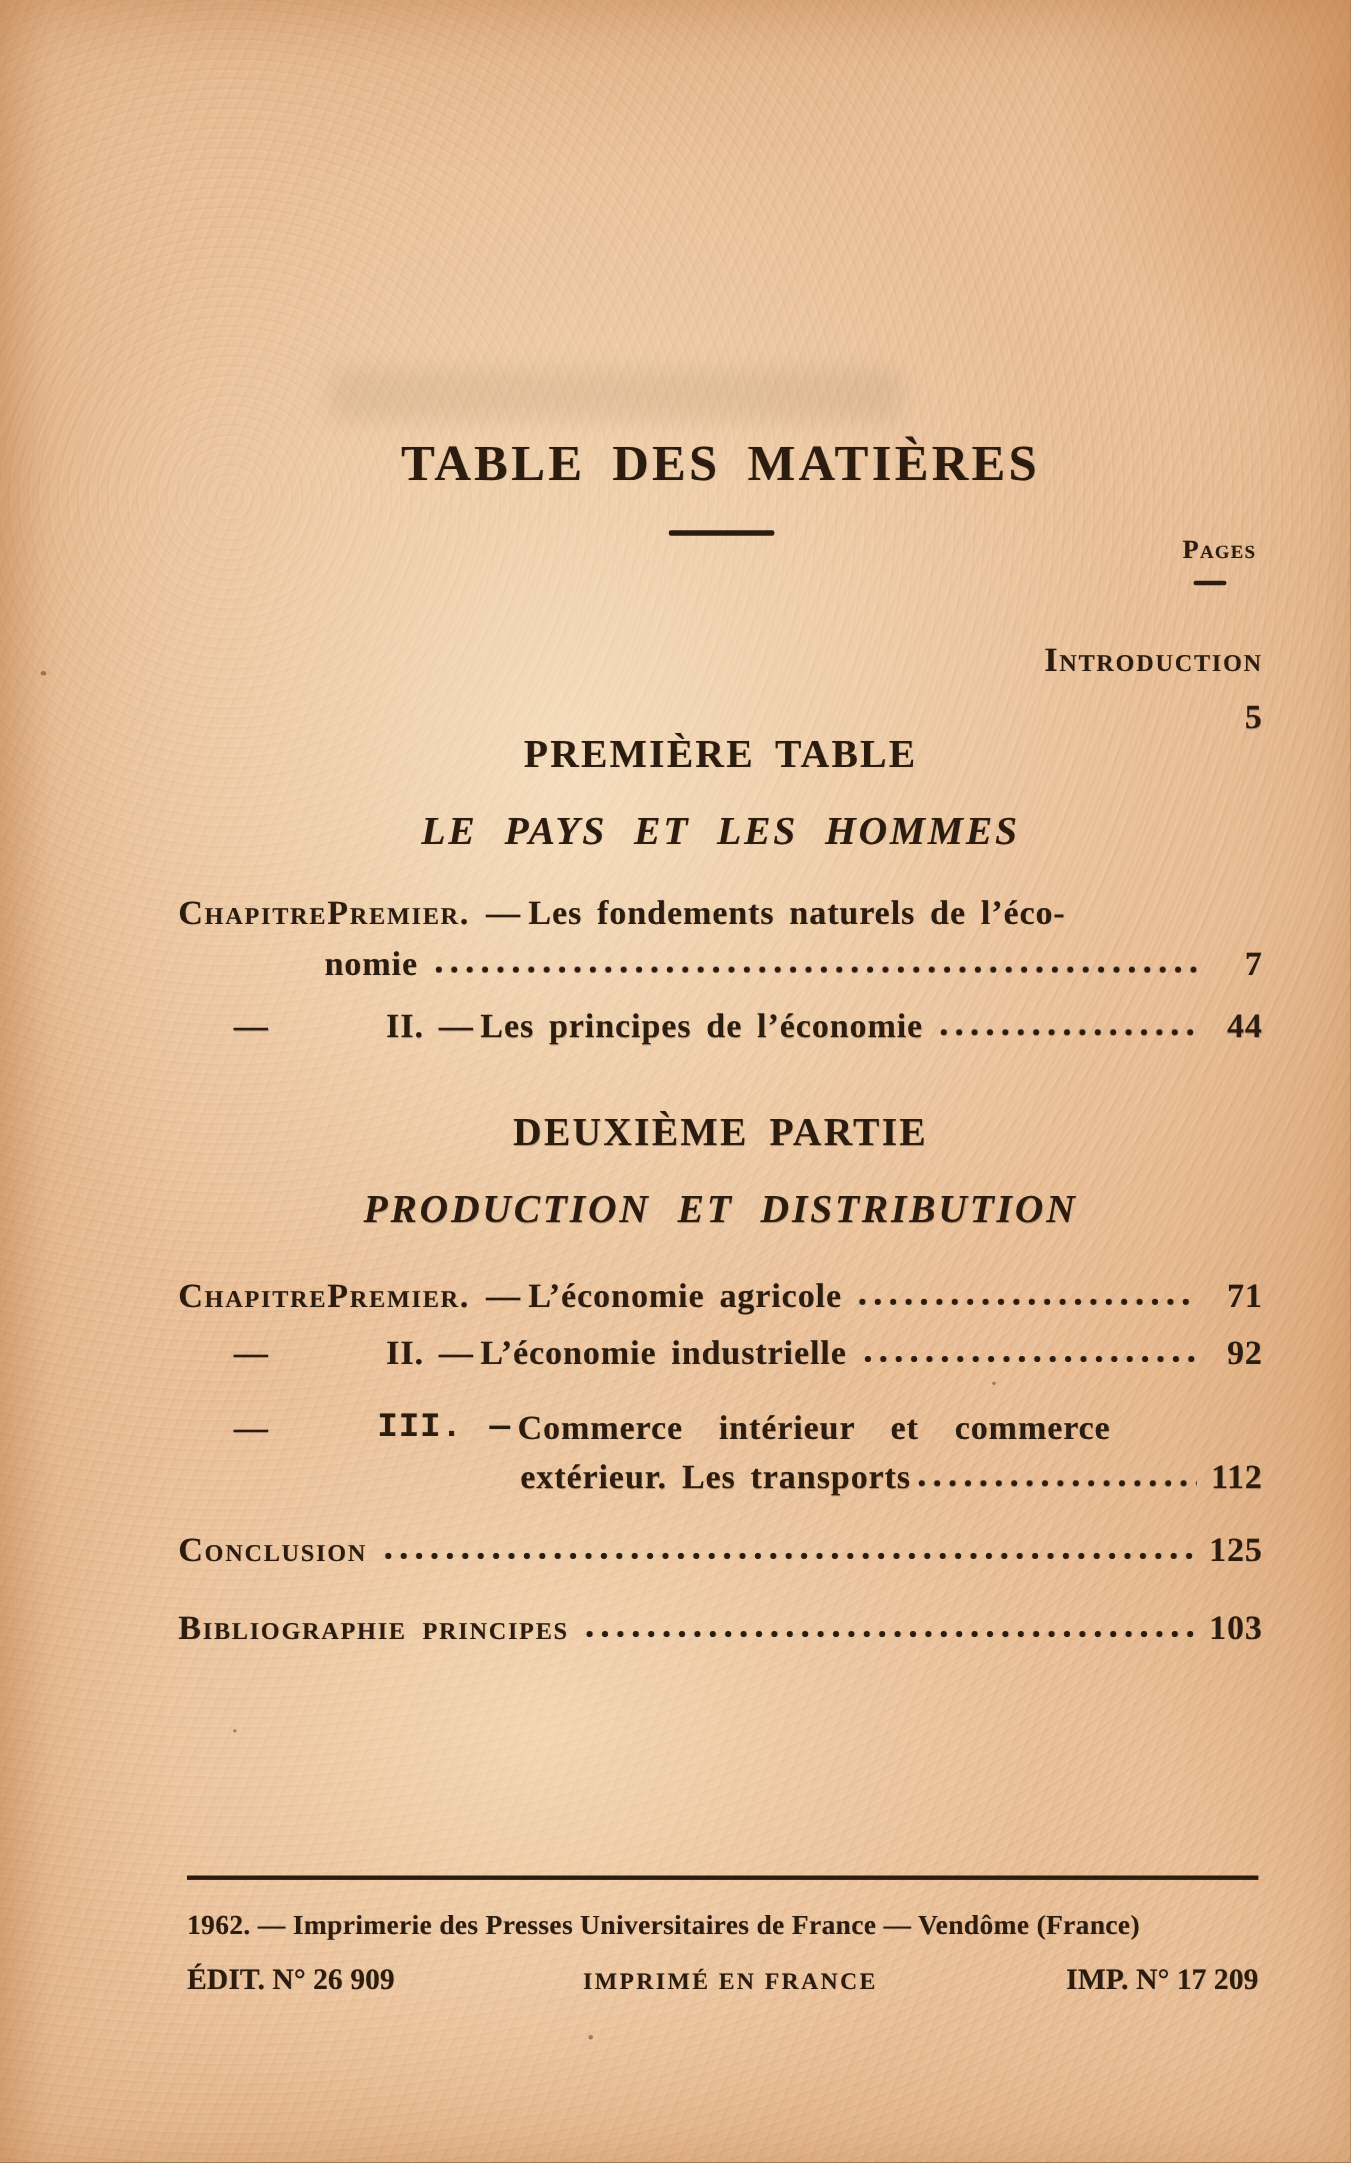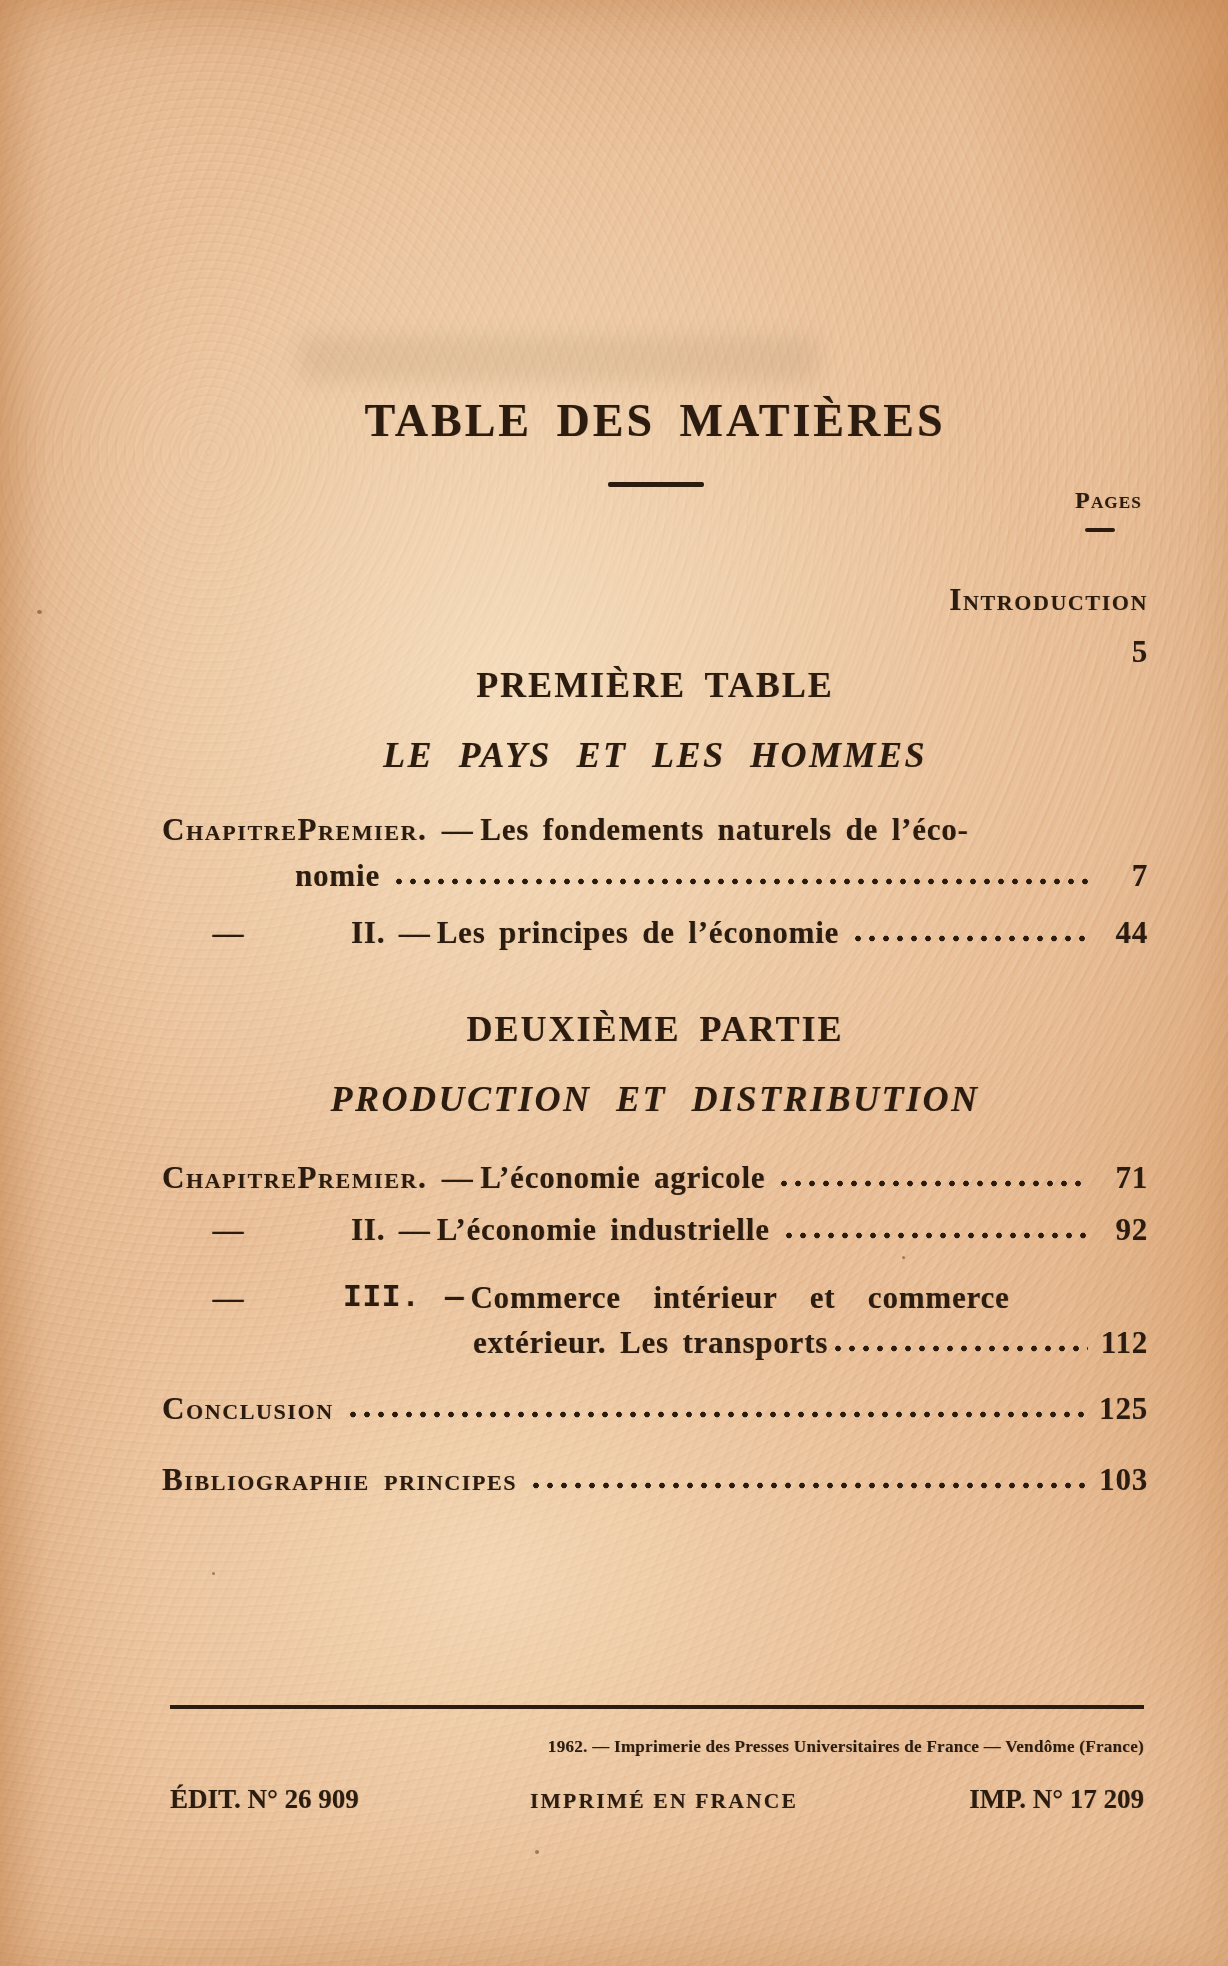--- a/index.html
+++ b/index.html
@@ -46,23 +46,23 @@
   .doc-title{top:394px;font-size:46px;font-weight:bold;letter-spacing:3px;word-spacing:10px;}
   .title-rule{top:482px;left:608px;width:96px;height:5px;background:#2b1c0f;border-radius:2px;}
   .pages-label{top:487px;right:86px;font-size:24px;font-weight:bold;font-variant:small-caps;letter-spacing:1.2px;}
   .pages-dash{top:528px;right:113px;width:30px;height:4px;background:#2b1c0f;border-radius:2px;}
   .part-heading{font-size:36px;font-weight:bold;letter-spacing:2px;word-spacing:8px;}
   .part-subtitle{font-size:36px;font-weight:bold;font-style:italic;letter-spacing:2.5px;word-spacing:13px;}
   .spread{word-spacing:24px;}
   .footer-rule{top:1705px;left:170px;right:84px;height:4px;background:#2b1c0f;}
   .footer-line1{
     top:1737px;left:170px;right:84px;
-    font-size:17px;font-weight:bold;letter-spacing:0.3px;
+    font-size:25px;font-weight:bold;letter-spacing:0.3px;
     text-align:justify;text-align-last:justify;white-space:nowrap;
-    display:flex;justify-content:flex-end;
+    display:flex;justify-content:flex-start;
   }
   .footer-line2{
     top:1784px;left:170px;right:84px;
     display:flex;justify-content:space-between;align-items:baseline;
     font-size:27px;font-weight:bold;
   }
   .printed{font-size:21.5px;letter-spacing:2.2px;font-weight:bold;}
   .ghost{
     top:336px;left:300px;width:520px;height:46px;
     background:rgba(120,85,50,0.10);filter:blur(9px);border-radius:10px;

